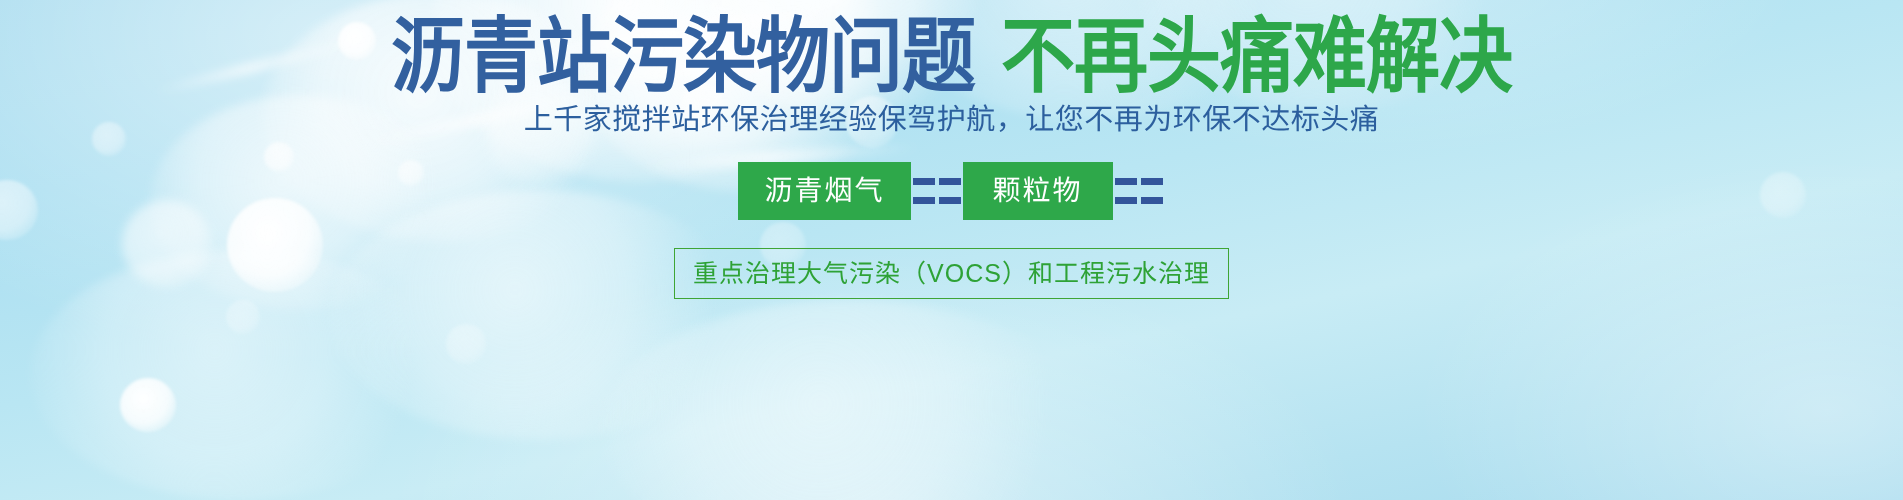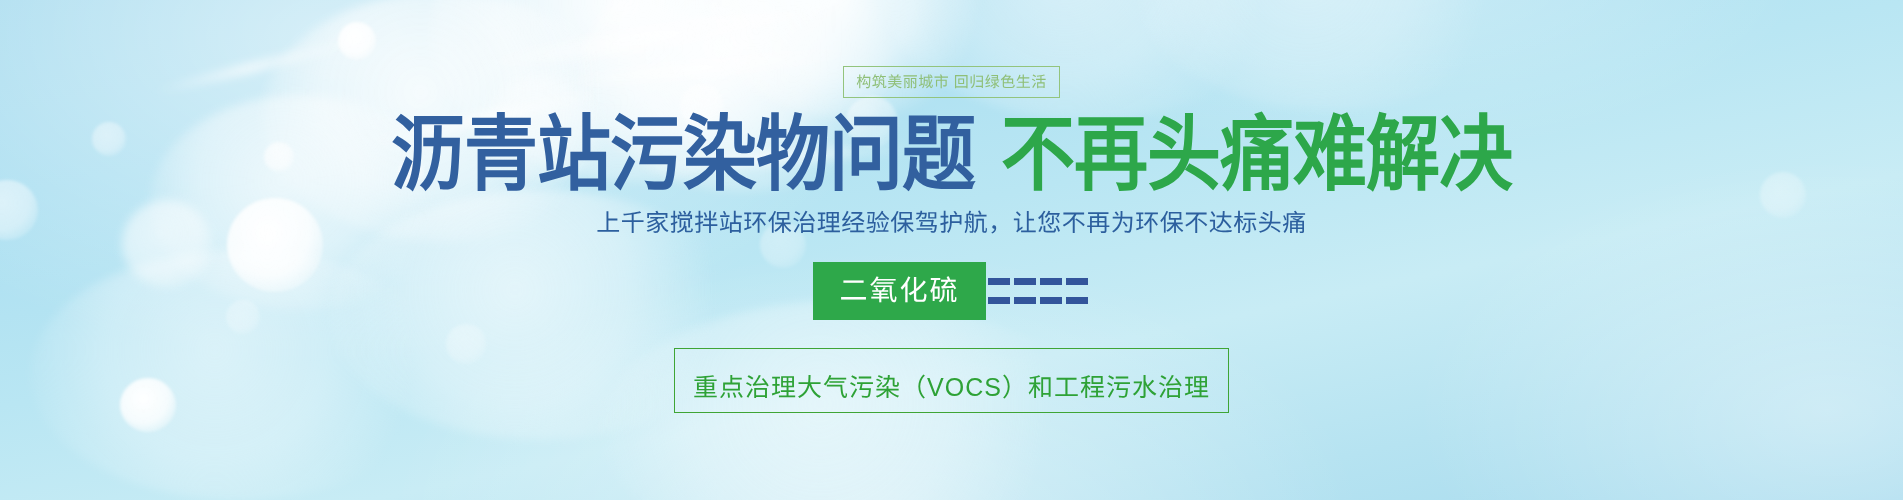--- a/index.html
+++ b/index.html
@@ -109,22 +109,22 @@
     white-space:nowrap;
     transform:scaleY(1.12);
     transform-origin:center top;
   }
   .headline .hl-blue { color:#32609f; }
   .headline .hl-gap  { display:inline-block; width:26px; }
   .headline .hl-green{ color:#2da74a; }
 
   
   .subtitle{
-    margin-top:24px;
-    font-size:24px;
+    margin-top:16px;
+    font-size:29px;
     color:#2c5f9e;
     line-height:1.1;
     letter-spacing:.5px;
     white-space:nowrap;
   }
 
   
   .tag-strip{
     margin-top:26px;
     display:flex;
@@ -159,21 +159,21 @@
   .tag-sep::after { bottom:16px; }
 
   
   .footnote{
     margin-top:28px;
     border:1px solid #3fa535;
     color:#2ea236;
     font-size:25px;
     line-height:1;
     letter-spacing:1px;
-    padding:26px 18px 12px;
+    padding:12px 18px 12px;
     white-space:nowrap;
     background:transparent;
   }
 </style>
 </head>
 <body>
 
 <div class="banner">
 
   <div class="sky-layer">
@@ -206,32 +206,32 @@
     <div class="bokeh b10"></div>
     <div class="bokeh b11"></div>
     <div class="bokeh b12"></div>
     <div class="bokeh b13"></div>
     <div class="bokeh b14"></div>
     <div class="bokeh b15"></div>
   </div>
 
   <div class="content">
 
-    <div class="tagline">构筑美丽城市 回归绿色生活</div>
 
     <div class="headline">
       <span class="hl-blue">沥青站污染物问题</span><span class="hl-gap"></span><span class="hl-green">不再头痛难解决</span>
     </div>
 
     <div class="subtitle">上千家搅拌站环保治理经验保驾护航，让您不再为环保不达标头痛</div>
 
     <div class="tag-strip">
-      <div class="tag">二氧化硫</div>
-      <div class="tag-sep"></div>
-      <div class="tag-sep"></div>
+      <div class="tag">沥青烟气</div>
+      <div class="tag-sep"></div>
+      <div class="tag-sep"></div>
+      <div class="tag">颗粒物</div>
       <div class="tag-sep"></div>
       <div class="tag-sep"></div>
     </div>
 
     <div class="footnote">重点治理大气污染（VOCS）和工程污水治理</div>
 
   </div>
 </div>
 
 </body></html>

